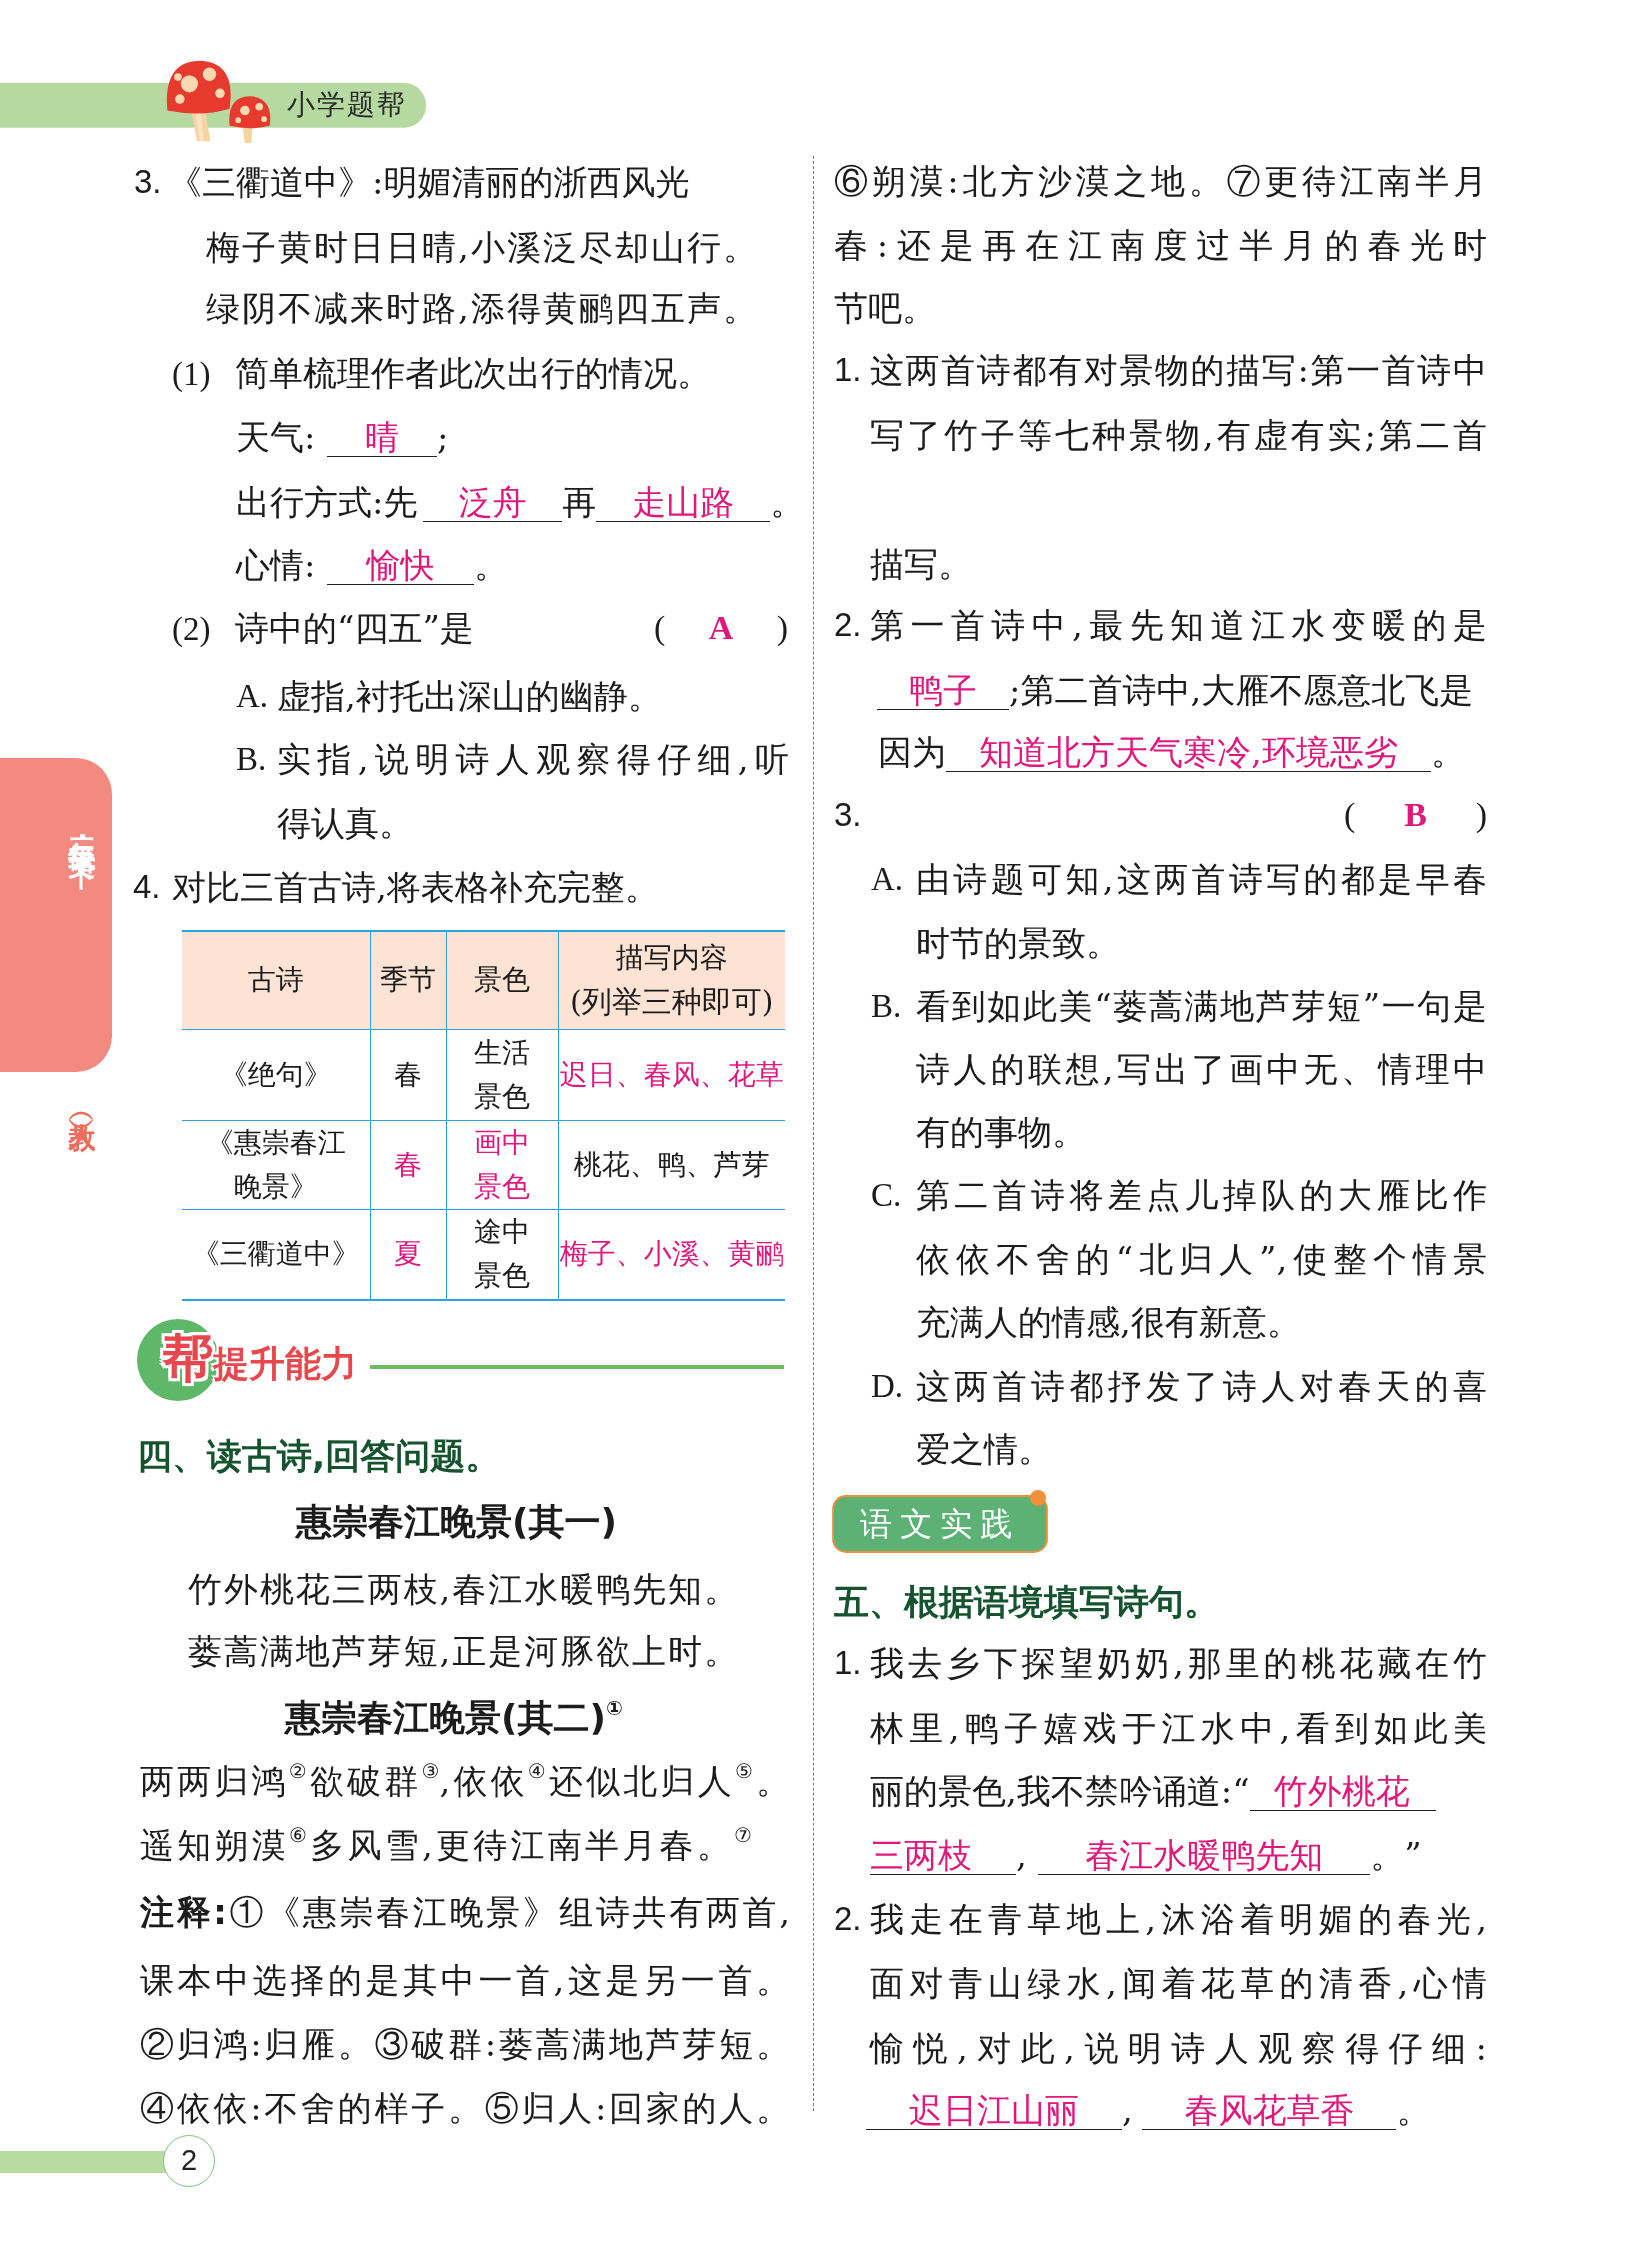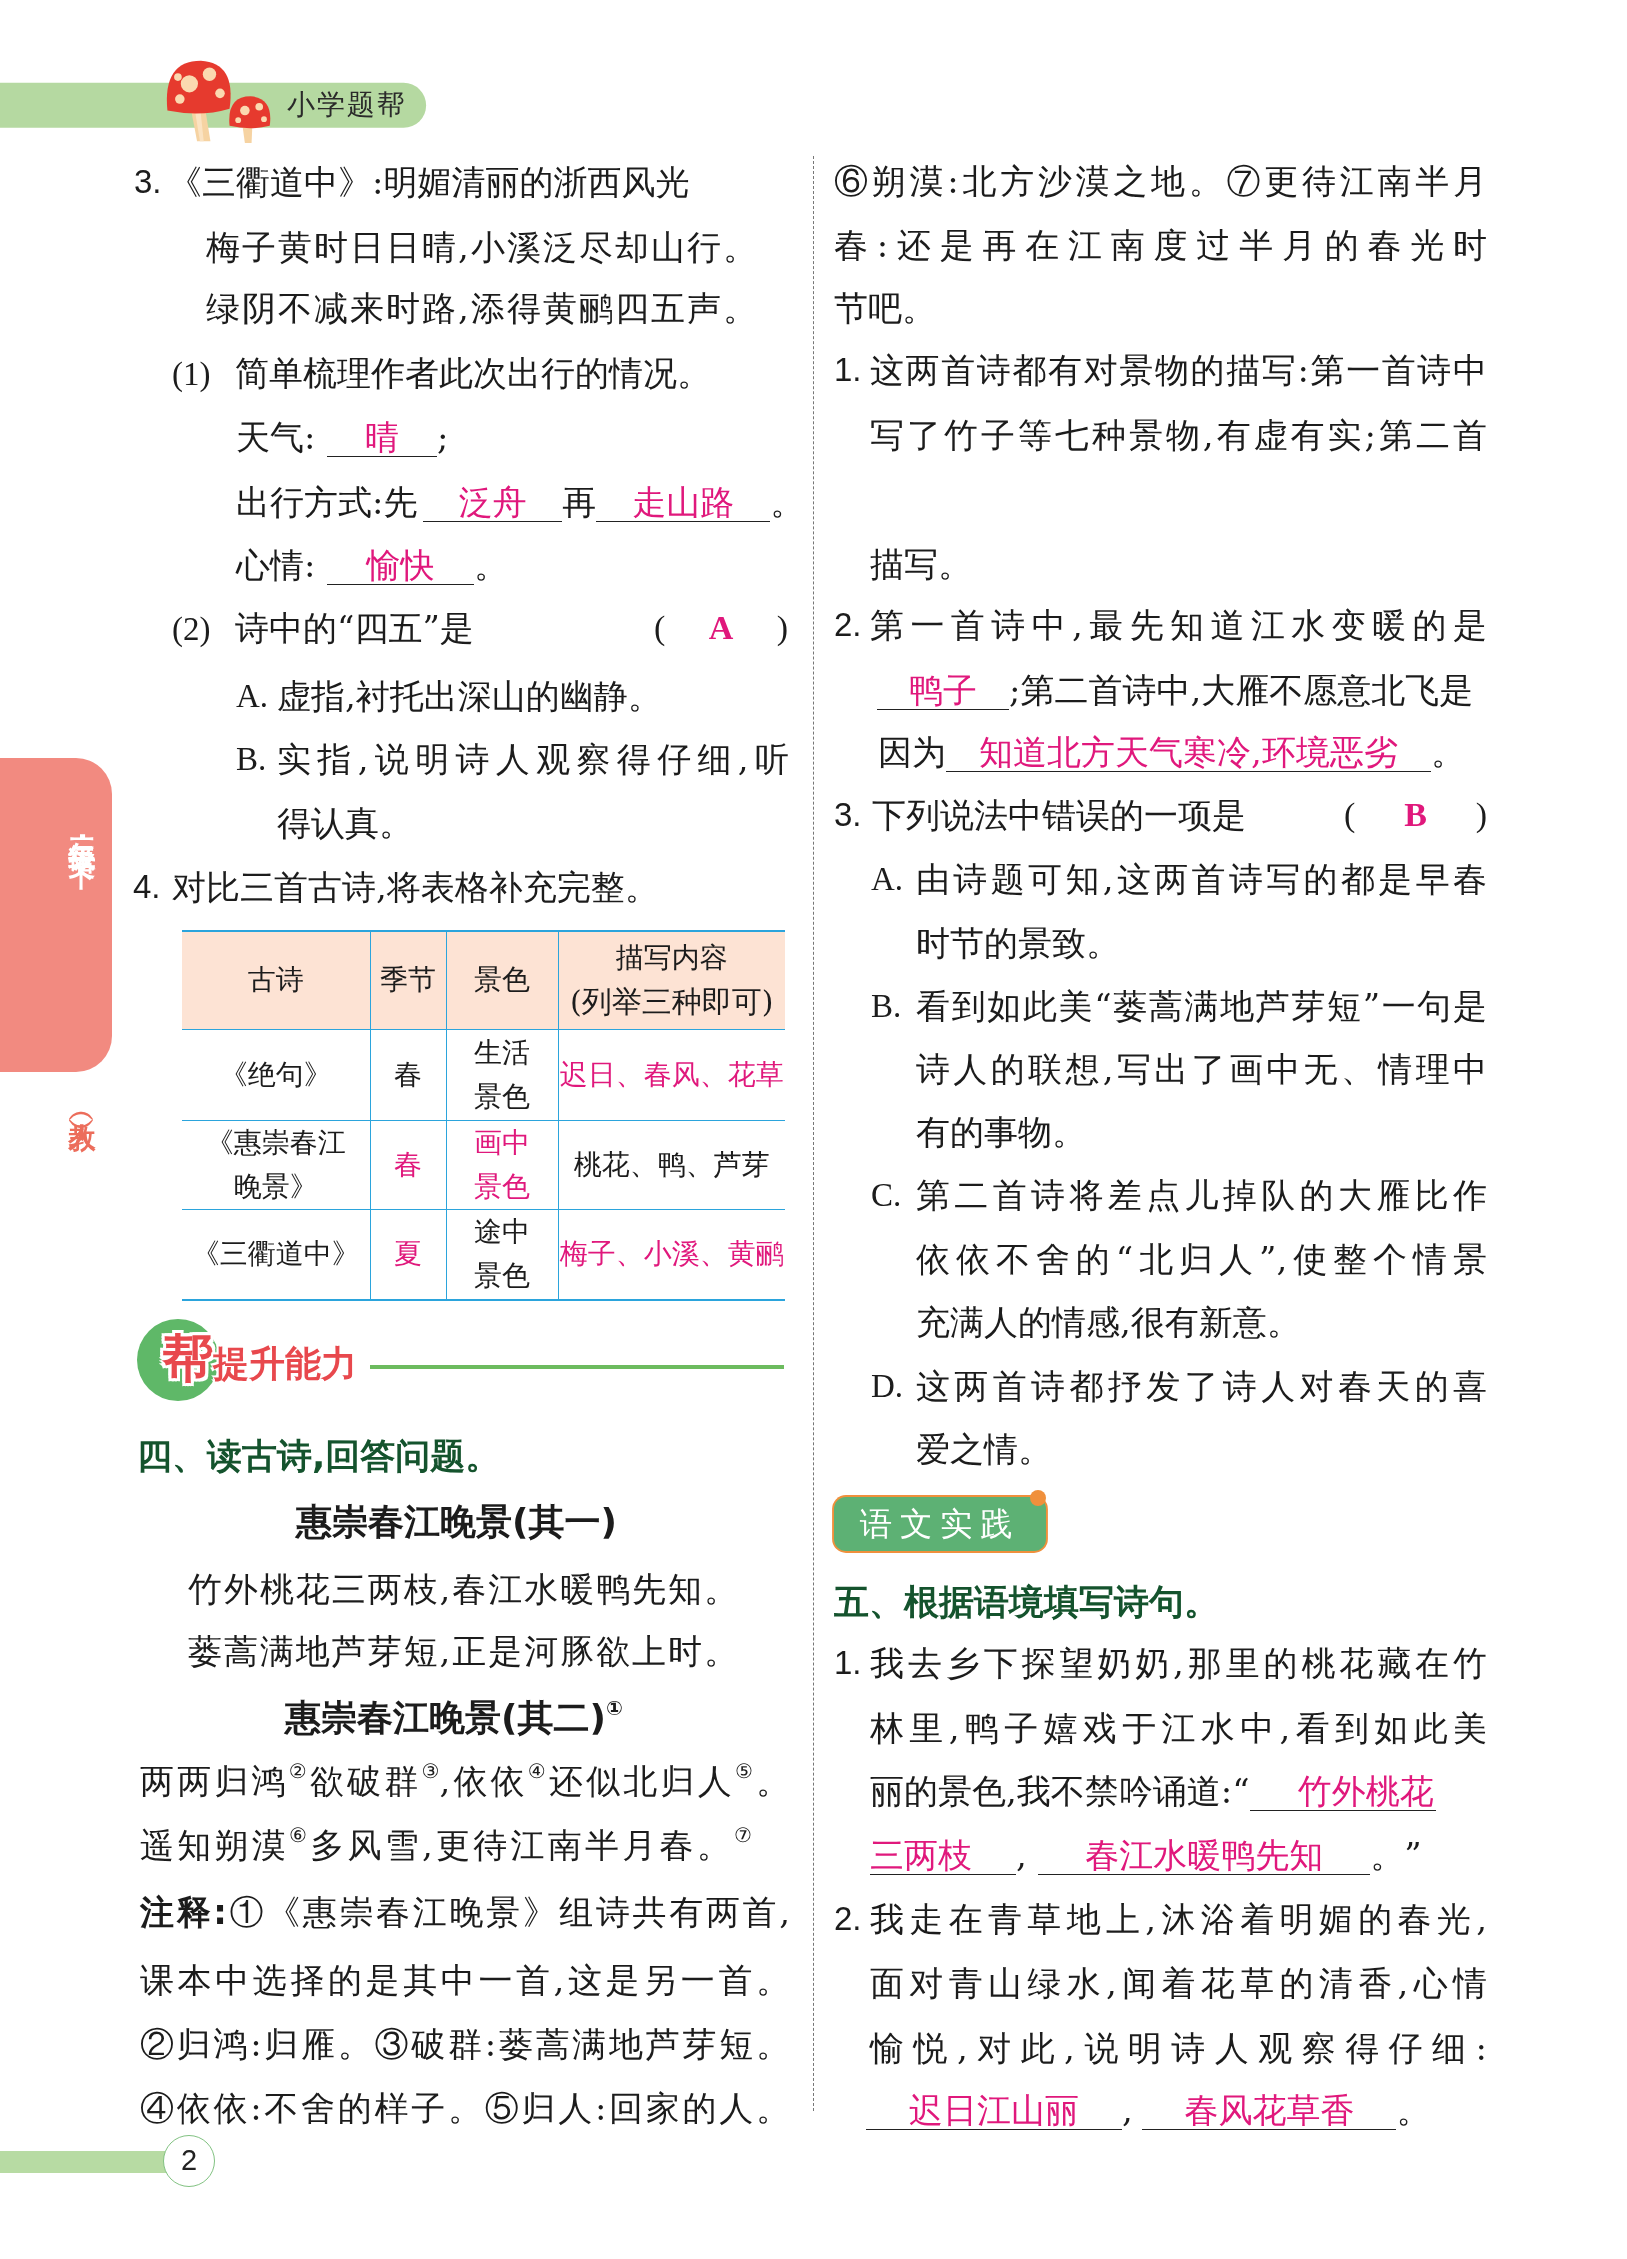--- a/index.html
+++ b/index.html
@@ -241,21 +241,20 @@
   <div class="num" style="left:834px;top:601px">2.</div>
   <div class="ln j" style="left:870px;top:601px;width:617px">第一首诗中,最先知道江水变暖的是</div>
   <div class="ln" style="left:877px;top:666px">
     <span class="blank" style="width:132px">鸭子</span><span>;第二首诗中,大雁不愿意北飞是</span>
   </div>
   <div class="ln" style="left:878px;top:728px">
     <span>因为</span><span class="blank" style="width:485px">知道北方天气寒冷,环境恶劣</span><span>。</span>
   </div>
 
   <div class="num" style="left:834px;top:791px">3.</div>
-  <div class="ln" style="left:872px;top:791px">下列说法中错误的一项是</div>
   <div class="paren" style="left:1344px;top:791px;width:143px">
     <span>(</span>
       <span class="ans">B</span>
       <span>)</span>
   </div>
 
   <div class="opt" style="left:871px;top:855px">A.</div>
   <div class="ln j" style="left:916px;top:855px;width:571px">由诗题可知,这两首诗写的都是早春</div>
   <div class="ln" style="left:916px;top:919px">时节的景致。</div>
 
@@ -277,21 +276,21 @@
     <span class="badge-text">语文实践</span>
   </div>
   <div class="badge-dot"></div>
 
   <div class="sec-title" style="left:834px;top:1578px">五、根据语境填写诗句。</div>
 
   <div class="num" style="left:834px;top:1639px">1.</div>
   <div class="ln j" style="left:870px;top:1639px;width:617px">我去乡下探望奶奶,那里的桃花藏在竹</div>
   <div class="ln j" style="left:870px;top:1704px;width:617px">林里,鸭子嬉戏于江水中,看到如此美</div>
   <div class="ln" style="left:870px;top:1767px">
-    <span>丽的景色,我不禁吟诵道:“</span><span class="blank" style="width:186px;text-align:right;padding-right:1.9px">竹外桃花</span>
+    <span>丽的景色,我不禁吟诵道:“</span><span class="blank" style="width:186px;text-align:center;padding-right:1.9px">竹外桃花</span>
   </div>
   <div class="ln" style="left:870px;top:1831px">
     <span class="blank" style="width:146px;text-align:left">三两枝</span><span>,</span><span class="blank" style="width:332px;margin-left:11.5px">春江水暖鸭先知</span><span>。”</span>
   </div>
 
   <div class="num" style="left:834px;top:1895px">2.</div>
   <div class="ln j" style="left:870px;top:1895px;width:617px">我走在青草地上,沐浴着明媚的春光,</div>
   <div class="ln j" style="left:870px;top:1959px;width:617px">面对青山绿水,闻着花草的清香,心情</div>
   <div class="ln j" style="left:870px;top:2024px;width:617px">愉悦,对此,说明诗人观察得仔细:</div>
   <div class="ln" style="left:866px;top:2086px">

